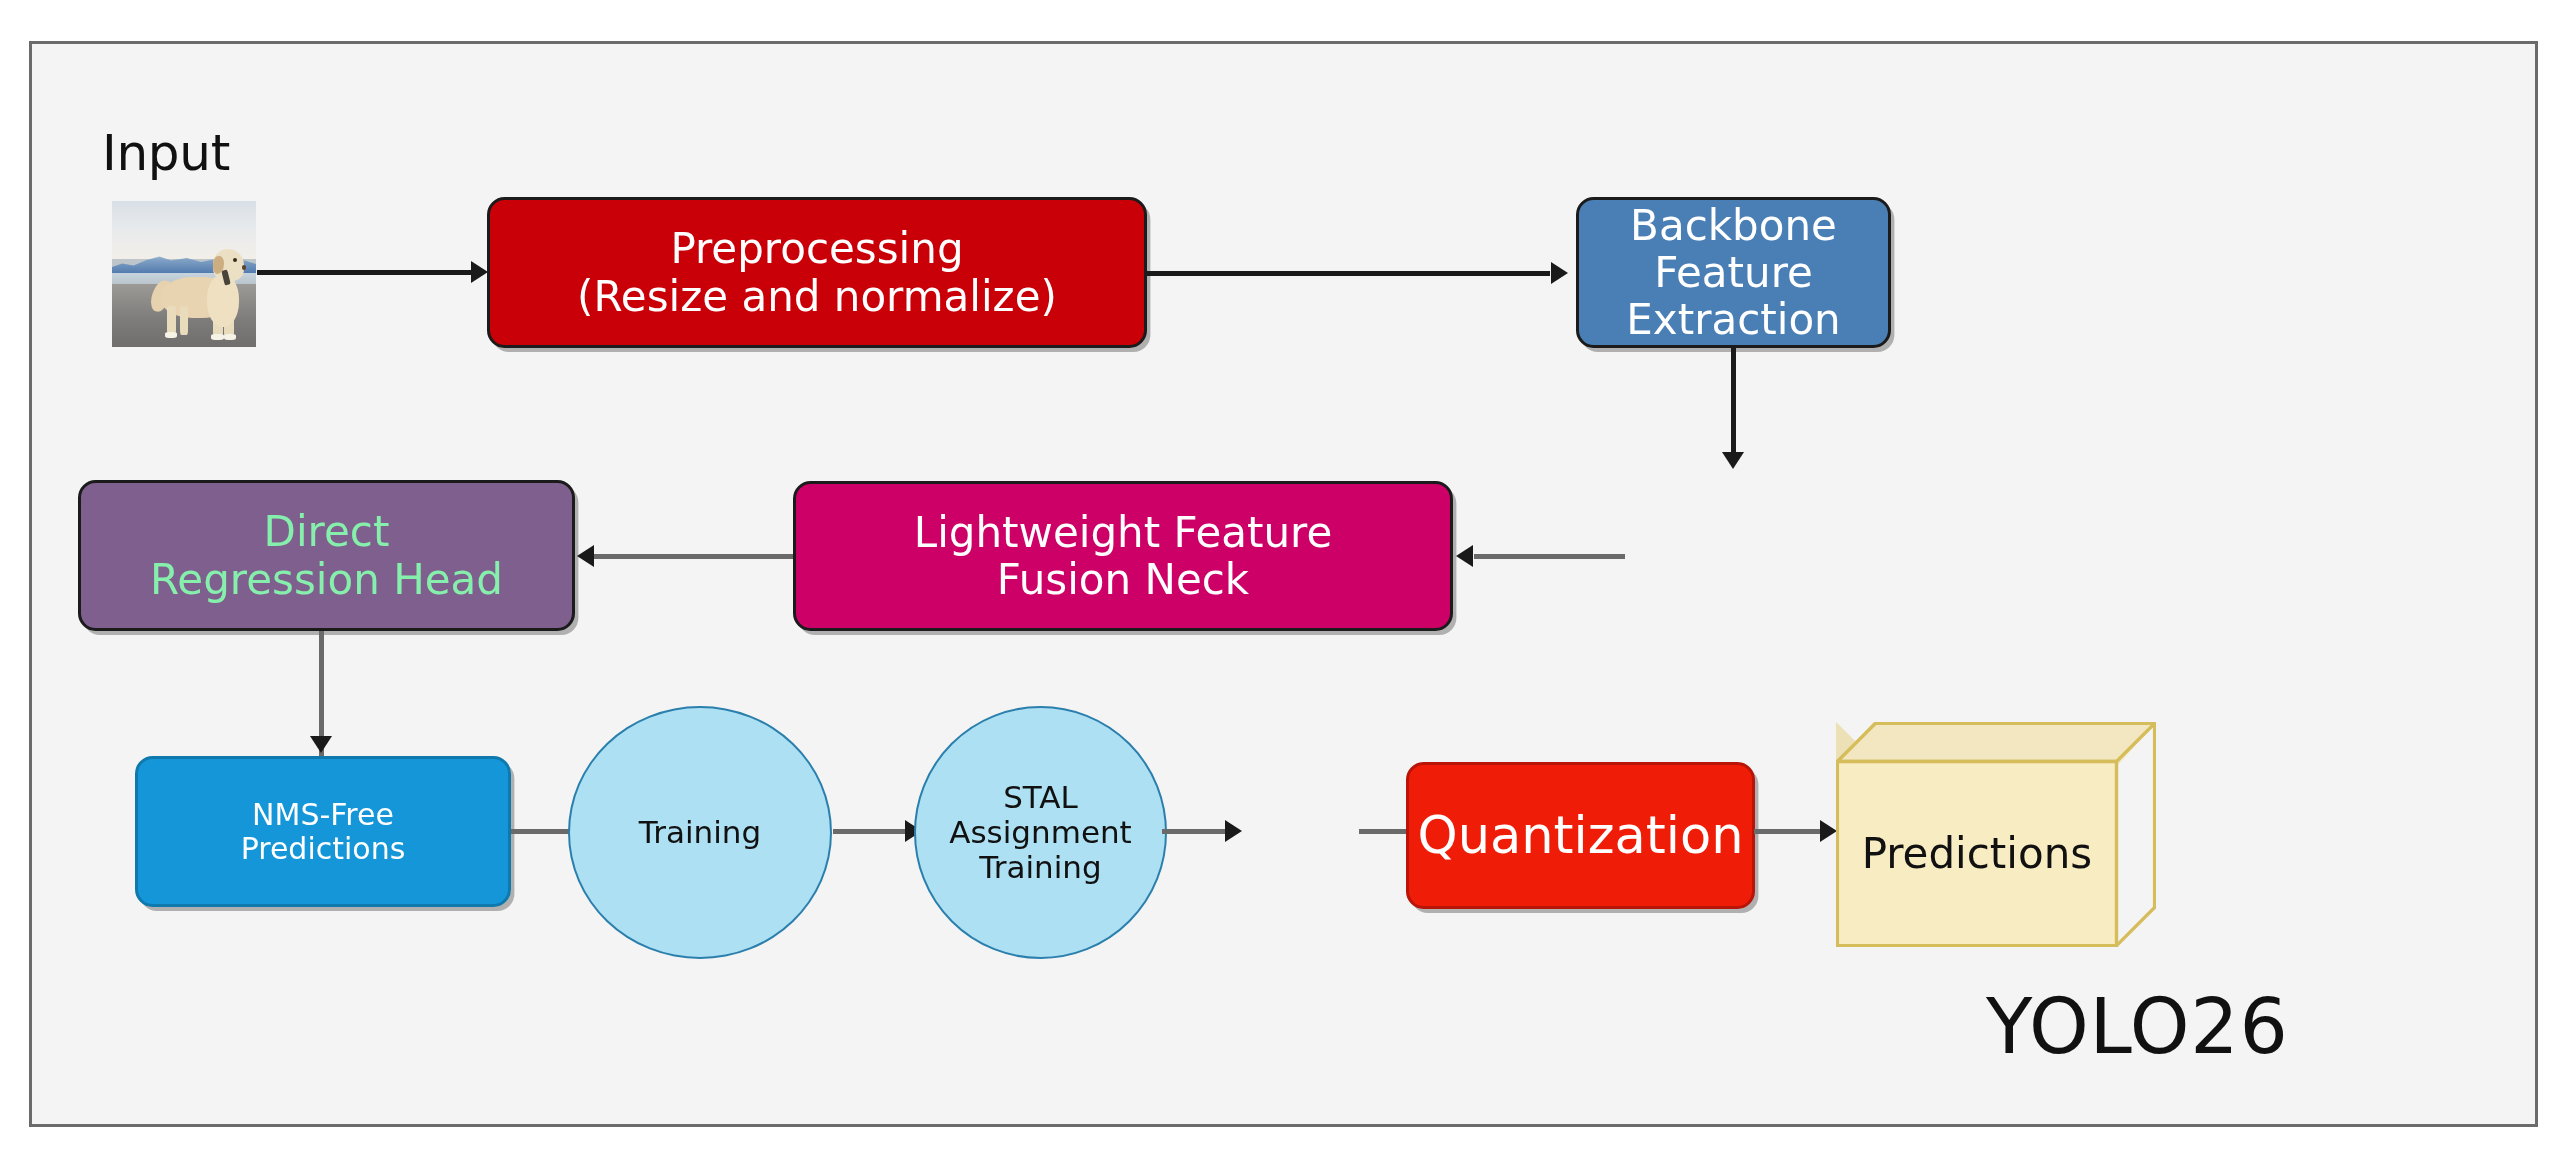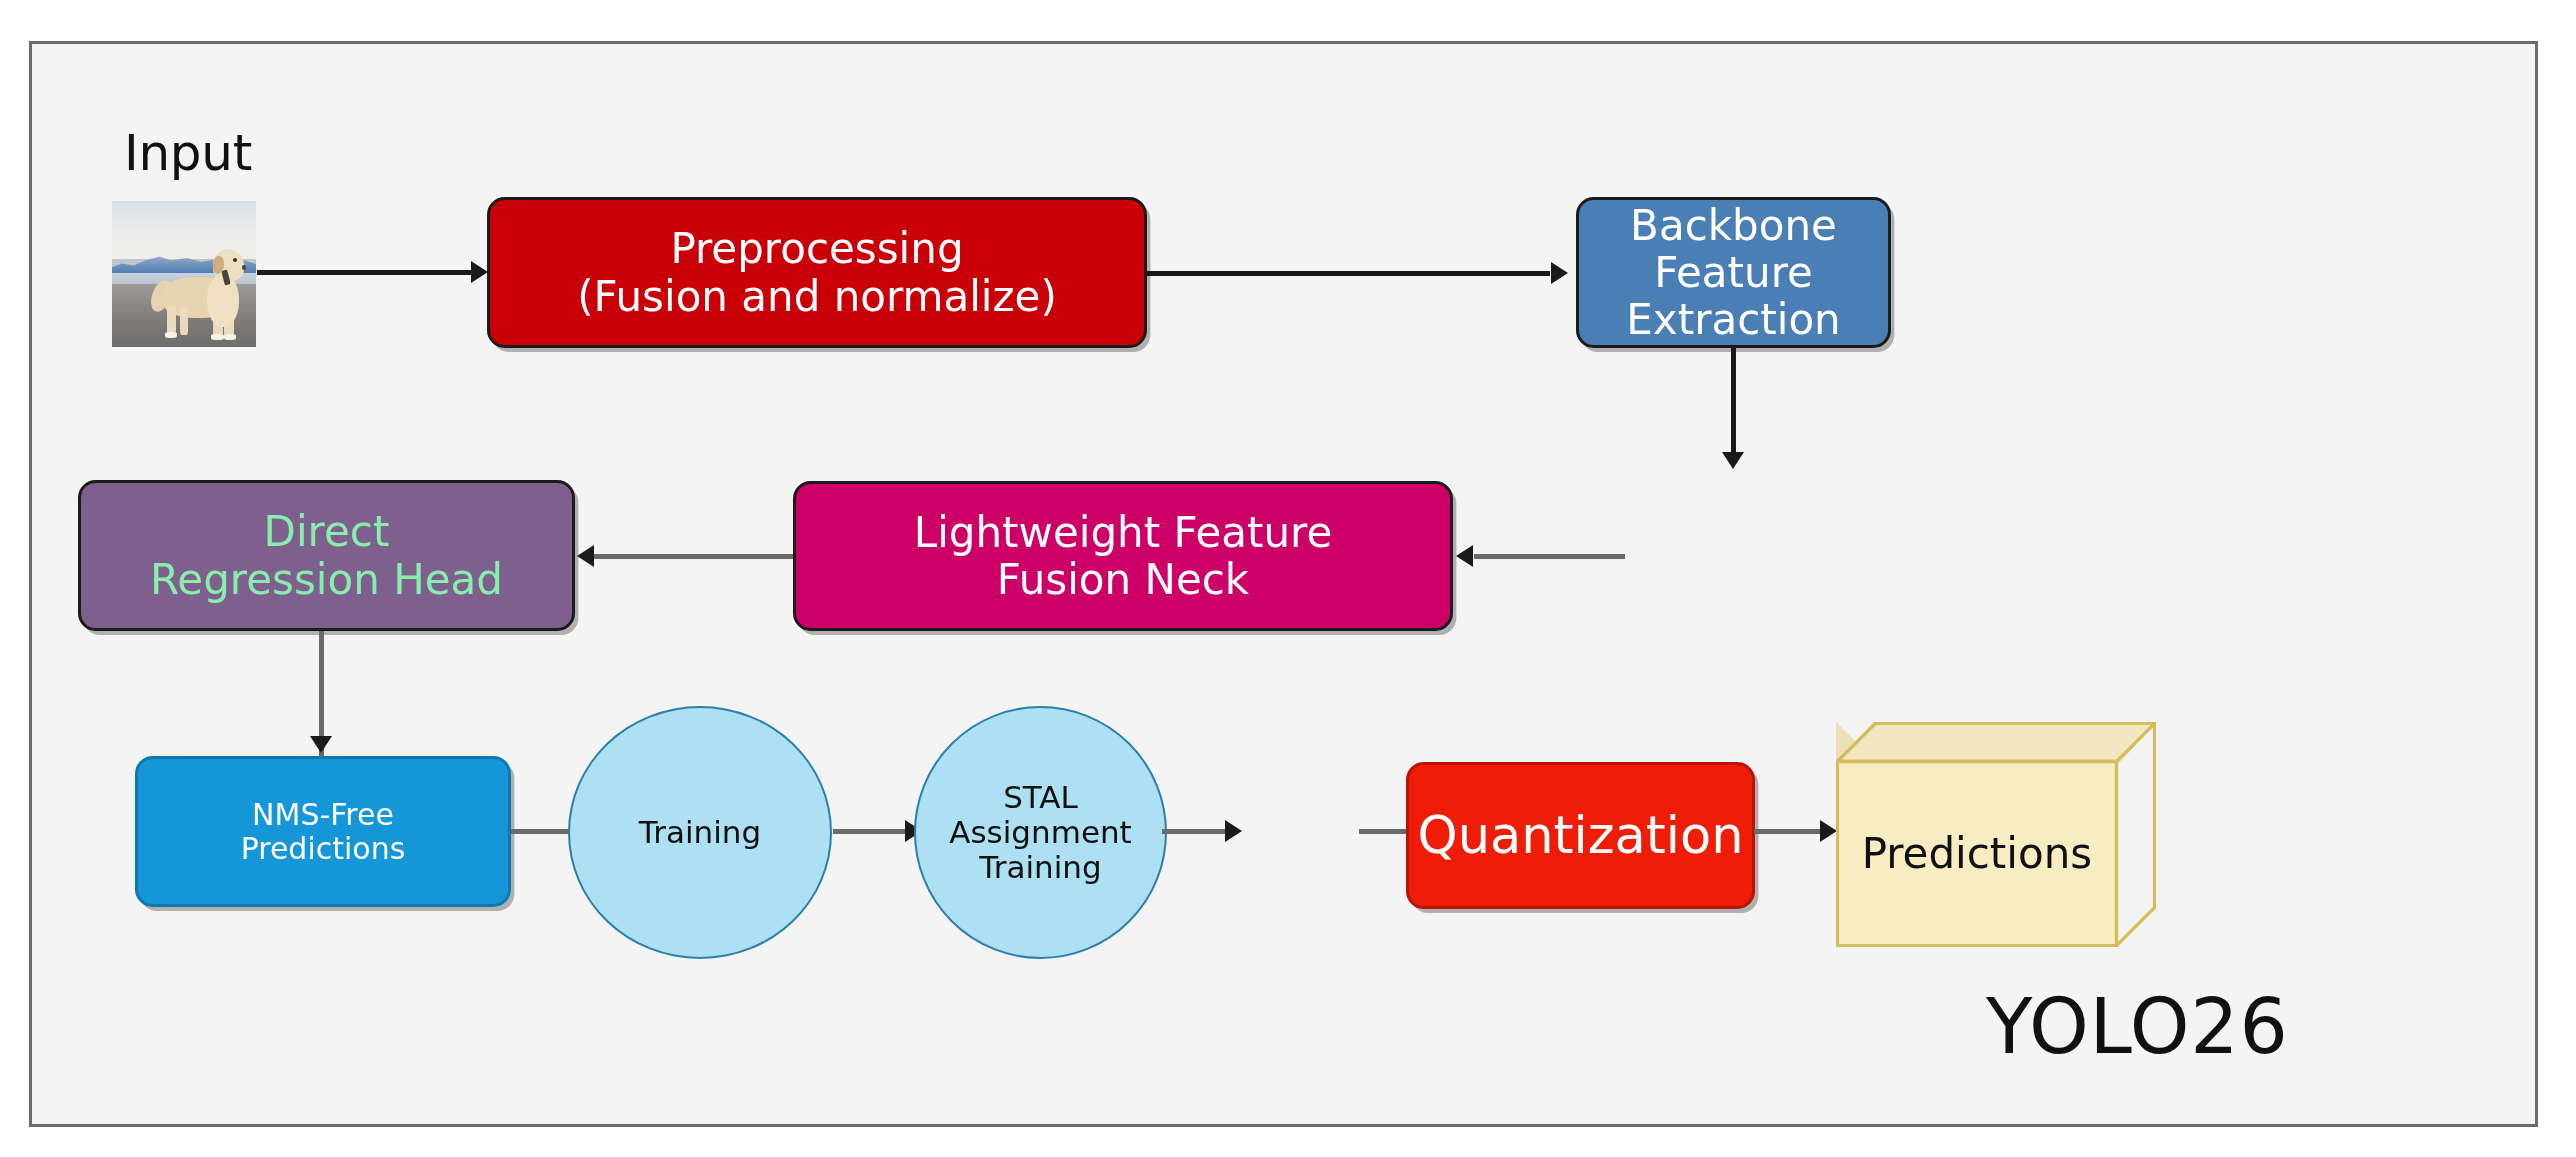--- a/index.html
+++ b/index.html
@@ -48,21 +48,21 @@
   }
   .node-label {
     display: block;
     width: 108%;
     padding: 0 1.4px;
   }
 
   
   #input-label {
     position: absolute;
-    left: 92px;
+    left: 70px;
     top: 80px;
     font-size: 50px;
     color: #111111;
     font-family: "DejaVu Sans", sans-serif;
     letter-spacing: -0.3px;
   }
   #input-image {
     position: absolute;
     left: 80px;
     top: 157px;
@@ -175,21 +175,21 @@
       <div class="dog-collar"></div>
       <div class="dog-eye"></div>
       <div class="dog-nose"></div>
     </div>
 
     <div class="edge-h dark" style="left:225px; top:226px; width:218px; height:4.8px;"></div>
     <div class="arrow right" style="left:439px; top:217px;"></div>
 
     <div class="node rounded" style="left:455px; top:153px; width:660px; height:151px; background:#c90007; color:#ffffff; font-size:42px;">
       <span class="node-label">Preprocessing
-(Fusion and normalize)</span>
+(Resize and normalize)</span>
     </div>
 
     <div class="edge-h dark" style="left:1115px; top:227px; width:403px; height:4.8px;"></div>
     <div class="arrow right" style="left:1519px; top:218px;"></div>
 
     <div class="node rounded" style="left:1544px; top:153px; width:315px; height:151px; background:#4a7fb5; color:#ffffff; font-size:42px;">
       <span class="node-label">Backbone Feature
 Extraction</span>
     </div>
 

